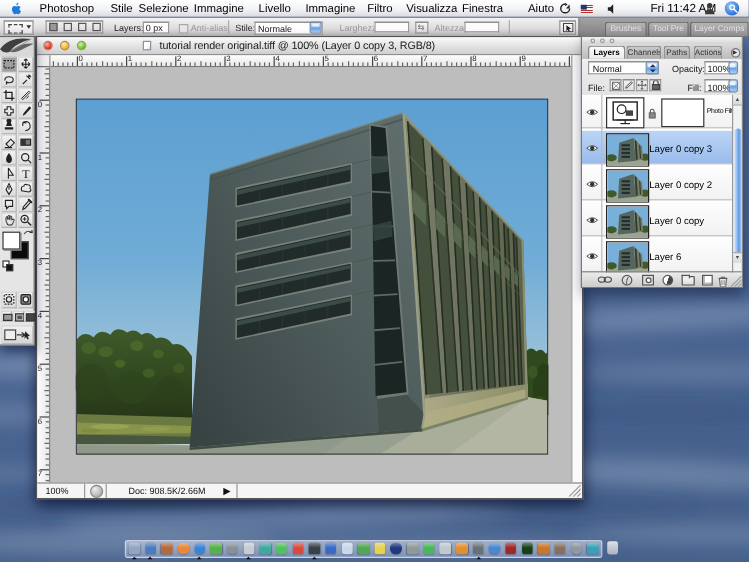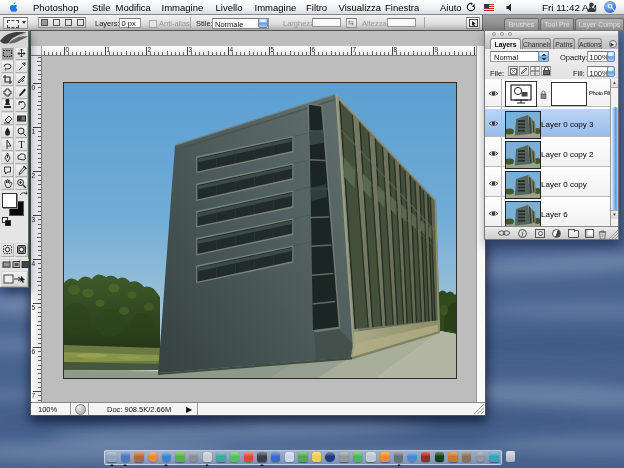--- a/index.html
+++ b/index.html
@@ -81,21 +81,21 @@
   <ellipse cx="480" cy="420" rx="100" ry="7" opacity="0.25"></ellipse>
  </g>
 </svg>
 
 <div id="menubar" class="abs">
  <svg class="mi" style="left:10px;top:1.5px" width="9" height="11" viewBox="0 0 100 120">
       <path fill="#1f7ae0" d="M80.5 41c-.6.4-11.2 6.4-11.2 19.6 0 15.3 13.4 20.7 13.8 20.8-.1.3-2.1 7.3-7 14.4-4.4 6.2-9 12.4-16 12.4s-8.8-4.1-16.9-4.1c-7.9 0-10.7 4.2-17.1 4.2s-10.9-5.8-16-12.9C4.1 87 -0.6 74.2 -0.6 62.1c0-19.5 12.7-29.8 25.1-29.8 6.6 0 12.1 4.3 16.3 4.3 4 0 10.2-4.6 17.7-4.6 2.9 0 13.5.3 22 9zM55 18.2c3.2-3.8 5.5-9.1 5.5-14.4 0-.7-.1-1.5-.2-2.1-5.2.2-11.4 3.5-15.2 7.8-2.9 3.3-5.7 8.6-5.7 14 0 .8.1 1.6.2 1.9.3.1.9.2 1.4.2 4.7 0 10.6-3.2 14-7.4z"></path>
     </svg>
  <span class="mi" style="left:33px;font-weight:normal">Photoshop</span>
  <span class="mi" style="left:92px">Stile</span>
- <span class="mi" style="left:115.5px">Modifica</span>
+ <span class="mi" style="left:115.5px">Selezione</span>
  <span class="mi" style="left:161.5px">Immagine</span>
  <span class="mi" style="left:215.5px">Livello</span>
  <span class="mi" style="left:254.5px">Immagine</span>
  <span class="mi" style="left:306px">Filtro</span>
  <span class="mi" style="left:338.5px">Visualizza</span>
  <span class="mi" style="left:385px">Finestra</span>
  <span class="mi" style="left:440px">Aiuto</span>
  <svg class="mi" style="left:466px;top:2px" width="10" height="10" viewBox="0 0 10 10">
       <path d="M5 1.3a3.7 3.7 0 1 0 3.7 3.7" fill="none" stroke="#222" stroke-width="1.2"></path>
       <path d="M8.7 5V1.6L5.6 5z" fill="#222" stroke="none"></path>
@@ -149,20 +149,27 @@
       <rect x="0.5" y="0.5" width="8" height="7" fill="none" stroke="#444"></rect>
       <path d="M3 2l4 3-2 .3 1 1.7-1 .5-1-1.8L3 7z" fill="#222"></path>
     </svg>
  <span style="position:absolute;left:482px;top:0;width:142px;height:15px;background:linear-gradient(#a2a2a2,#848484);border-left:1px solid #666;box-sizing:border-box"></span>
  <span style="position:absolute;left:504px;top:3px;width:35px;height:12px;background:linear-gradient(#b4b4b4,#949494);border:1px solid #6a6a6a;border-bottom:none;border-radius:3px 2px 0 0;color:#e2e2e2;font-size:7px;text-align:center;box-sizing:border-box;line-height:12px">Brushes</span>
  <span style="position:absolute;left:540px;top:3px;width:34px;height:12px;background:linear-gradient(#b4b4b4,#949494);border:1px solid #6a6a6a;border-bottom:none;border-radius:3px 2px 0 0;color:#e2e2e2;font-size:7px;text-align:center;box-sizing:border-box;line-height:12px;overflow:hidden">Tool Pre</span>
  <span style="position:absolute;left:575px;top:3px;width:49px;height:12px;background:linear-gradient(#b4b4b4,#949494);border:1px solid #6a6a6a;border-bottom:none;border-radius:3px 2px 0 0;color:#e2e2e2;font-size:7px;text-align:center;box-sizing:border-box;line-height:12px;white-space:nowrap;overflow:hidden">Layer Comps</span>
 </div>
 
 <div id="docwin" class="abs">
+ <div id="dtitle">
+  <span class="tl" style="left:5px;background:radial-gradient(circle at 35% 30%,#ffb0a0,#e8382a 60%,#aa1a0c);border:0.5px solid #a86"></span>
+  <span class="tl" style="left:19px;background:radial-gradient(circle at 35% 30%,#ffeeb0,#f8ba20 60%,#c08408);border:0.5px solid #a86"></span>
+  <span class="tl" style="left:33px;background:radial-gradient(circle at 35% 30%,#d2f2a8,#72c434 60%,#478f14);border:0.5px solid #8a5"></span>
+  <span style="position:absolute;left:88px;top:3px;width:7px;height:8px;background:linear-gradient(135deg,#fff 60%,#cdd5dd);border:1px solid #8a93a5;box-sizing:border-box"></span>
+  <span class="txt">tutorial render original.tiff @ 100% (Layer 0 copy 3, RGB/8)</span>
+ </div>
  <div id="hruler">
       <i style="position:absolute;left:1.5px;bottom:0;width:1px;height:4px;background:#666"></i>
       <i style="position:absolute;left:5.6px;bottom:0;width:1px;height:3px;background:#666"></i>
       <i style="position:absolute;left:9.7px;bottom:0;width:1px;height:3px;background:#666"></i>
       <i style="position:absolute;left:13.8px;bottom:0;width:1px;height:3px;background:#666"></i>
       <i style="position:absolute;left:17.9px;bottom:0;width:1px;height:3px;background:#666"></i>
       <i style="position:absolute;left:22.0px;bottom:0;width:1px;height:8px;background:#444"></i>
       <b style="position:absolute;left:23.5px;top:-0.5px;font-size:6.5px;font-weight:normal;color:#222;font-style:normal">0</b>
       <i style="position:absolute;left:26.1px;bottom:0;width:1px;height:3px;background:#666"></i>
       <i style="position:absolute;left:30.2px;bottom:0;width:1px;height:3px;background:#666"></i>

